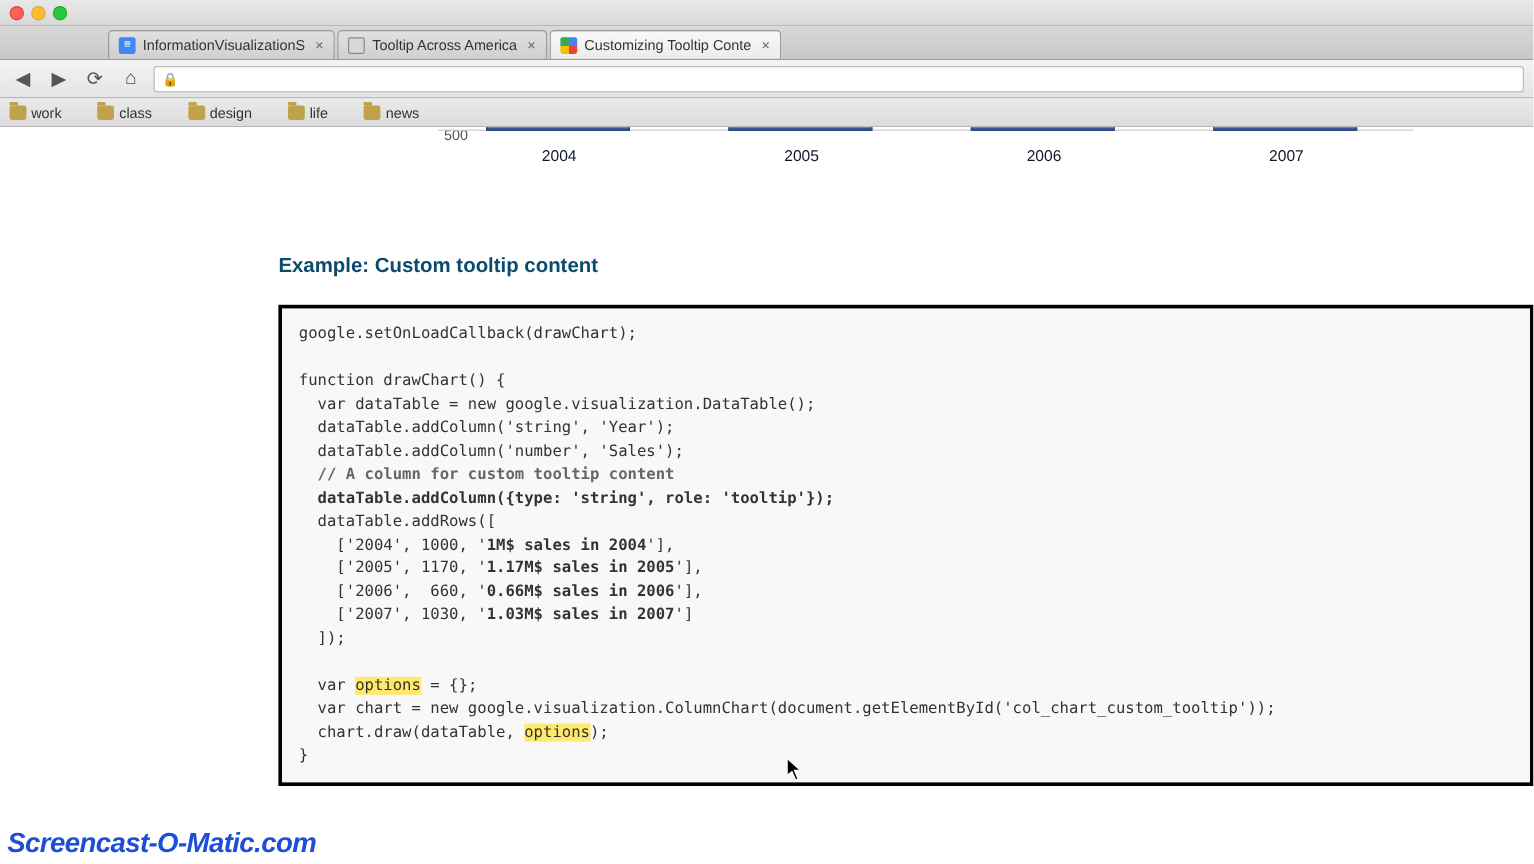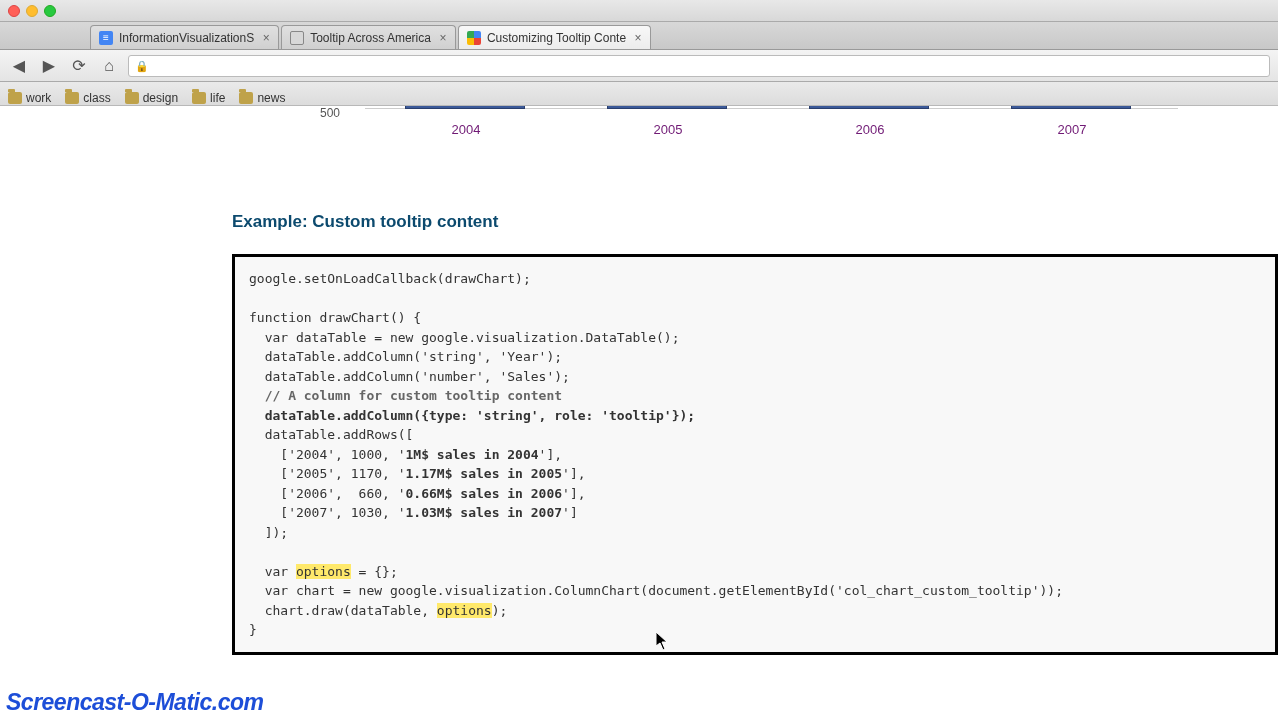--- a/index.html
+++ b/index.html
@@ -20,33 +20,33 @@
   .fav-pin { background: #d8d8d8; border: 1px solid #888; border-radius: 50%; }
   .fav-goog { background: conic-gradient(#4285f4 0 25%, #ea4335 0 50%, #fbbc05 0 75%, #34a853 0 100%); border-radius: 50%; }
   .tab .title { white-space: nowrap; overflow: hidden; text-overflow: ellipsis; flex: 1; }
   .tab .close { width: 12px; height: 12px; color: #666; font-size: 12px; line-height: 12px; text-align: center; flex: none; }
 
   .toolbar { height: 32px; background: linear-gradient(#f4f4f4,#e4e4e4); display: flex; align-items: center; padding: 0 8px; gap: 8px; border-bottom: 1px solid #aaa; }
   .navbtn { width: 22px; height: 22px; display: flex; align-items: center; justify-content: center; color: #555; font-size: 16px; cursor: default; }
   .urlbar { flex: 1; height: 22px; background: #fff; border: 1px solid #bbb; border-radius: 3px; display: flex; align-items: center; padding: 0 6px; gap: 6px; font-size: 13px; color: #222; }
   .lock { width: 12px; height: 12px; color: #6a6; font-size: 11px; }
 
-  .bookmarkbar { height: 24px; background: linear-gradient(#eaeaea,#dcdcdc); display: flex; align-items: flex-end; padding: 0 8px; gap: 14px; border-bottom: 1px solid #b8b8b8; font-size: 12px; color: #333; }
+  .bookmarkbar { height: 24px; background: linear-gradient(#eaeaea,#dcdcdc); display: flex; align-items: center; padding: 0 8px; gap: 30px; border-bottom: 1px solid #b8b8b8; font-size: 12px; color: #333; }
   .bm { display: flex; align-items: center; gap: 4px; cursor: default; }
   .bm .foldericon { width: 14px; height: 12px; background: #bfa24a; border-radius: 2px; position: relative; }
   .bm .foldericon::before { content: ""; position: absolute; top: -3px; left: 0; width: 7px; height: 3px; background: #bfa24a; border-radius: 1px 1px 0 0; }
 
   
   .viewport { position: absolute; left: 0; right: 0; top: 106px; bottom: 0; background: #fff; overflow: hidden; }
   
   .chart-frag { position: relative; margin-top: -2px; height: 38px; }
-  .chart-axis-label { position: absolute; right: 938px; top: 2px; font-size: 12px; color: #555; }
+  .chart-axis-label { position: absolute; right: 888px; top: 2px; font-size: 12px; color: #555; }
   .chart-line { position: absolute; left: 365px; right: 100px; top: 4px; height: 1px; background: #ccc; }
   .seg { position: absolute; top: -1px; height: 6px; background: #3b5998; border: 1px solid #2a3f6e; }
-  .yearlbl { position: absolute; top: 18px; font-size: 13px; color: #701a75; transform: translateX(-50%); }
+  .yearlbl { position: absolute; top: 18px; font-size: 13px; color: #0f172a; transform: translateX(-50%); }
 
   .content { padding: 70px 0 0 232px; }
   h2.example { font-size: 17px; font-weight: 700; color: #0c4a6e; margin-bottom: 22px; }
   p.intro { font-size: 14px; color: #333; margin-bottom: 16px; }
   p.intro a { color: #1155cc; text-decoration: underline; }
 
   .codebox { border: 3px solid #000000; background: #f8f8f8; padding: 12px 14px; font-family: "Monaco","Menlo","Consolas",monospace; font-size: 13px; line-height: 1.5; color: #333; white-space: pre; margin-right: 0; }
   .codebox .bold { font-weight: bold; }
   .codebox .cmt { color: #666; font-weight: bold; }
   .codebox .hl { background: #ffe96b; }

